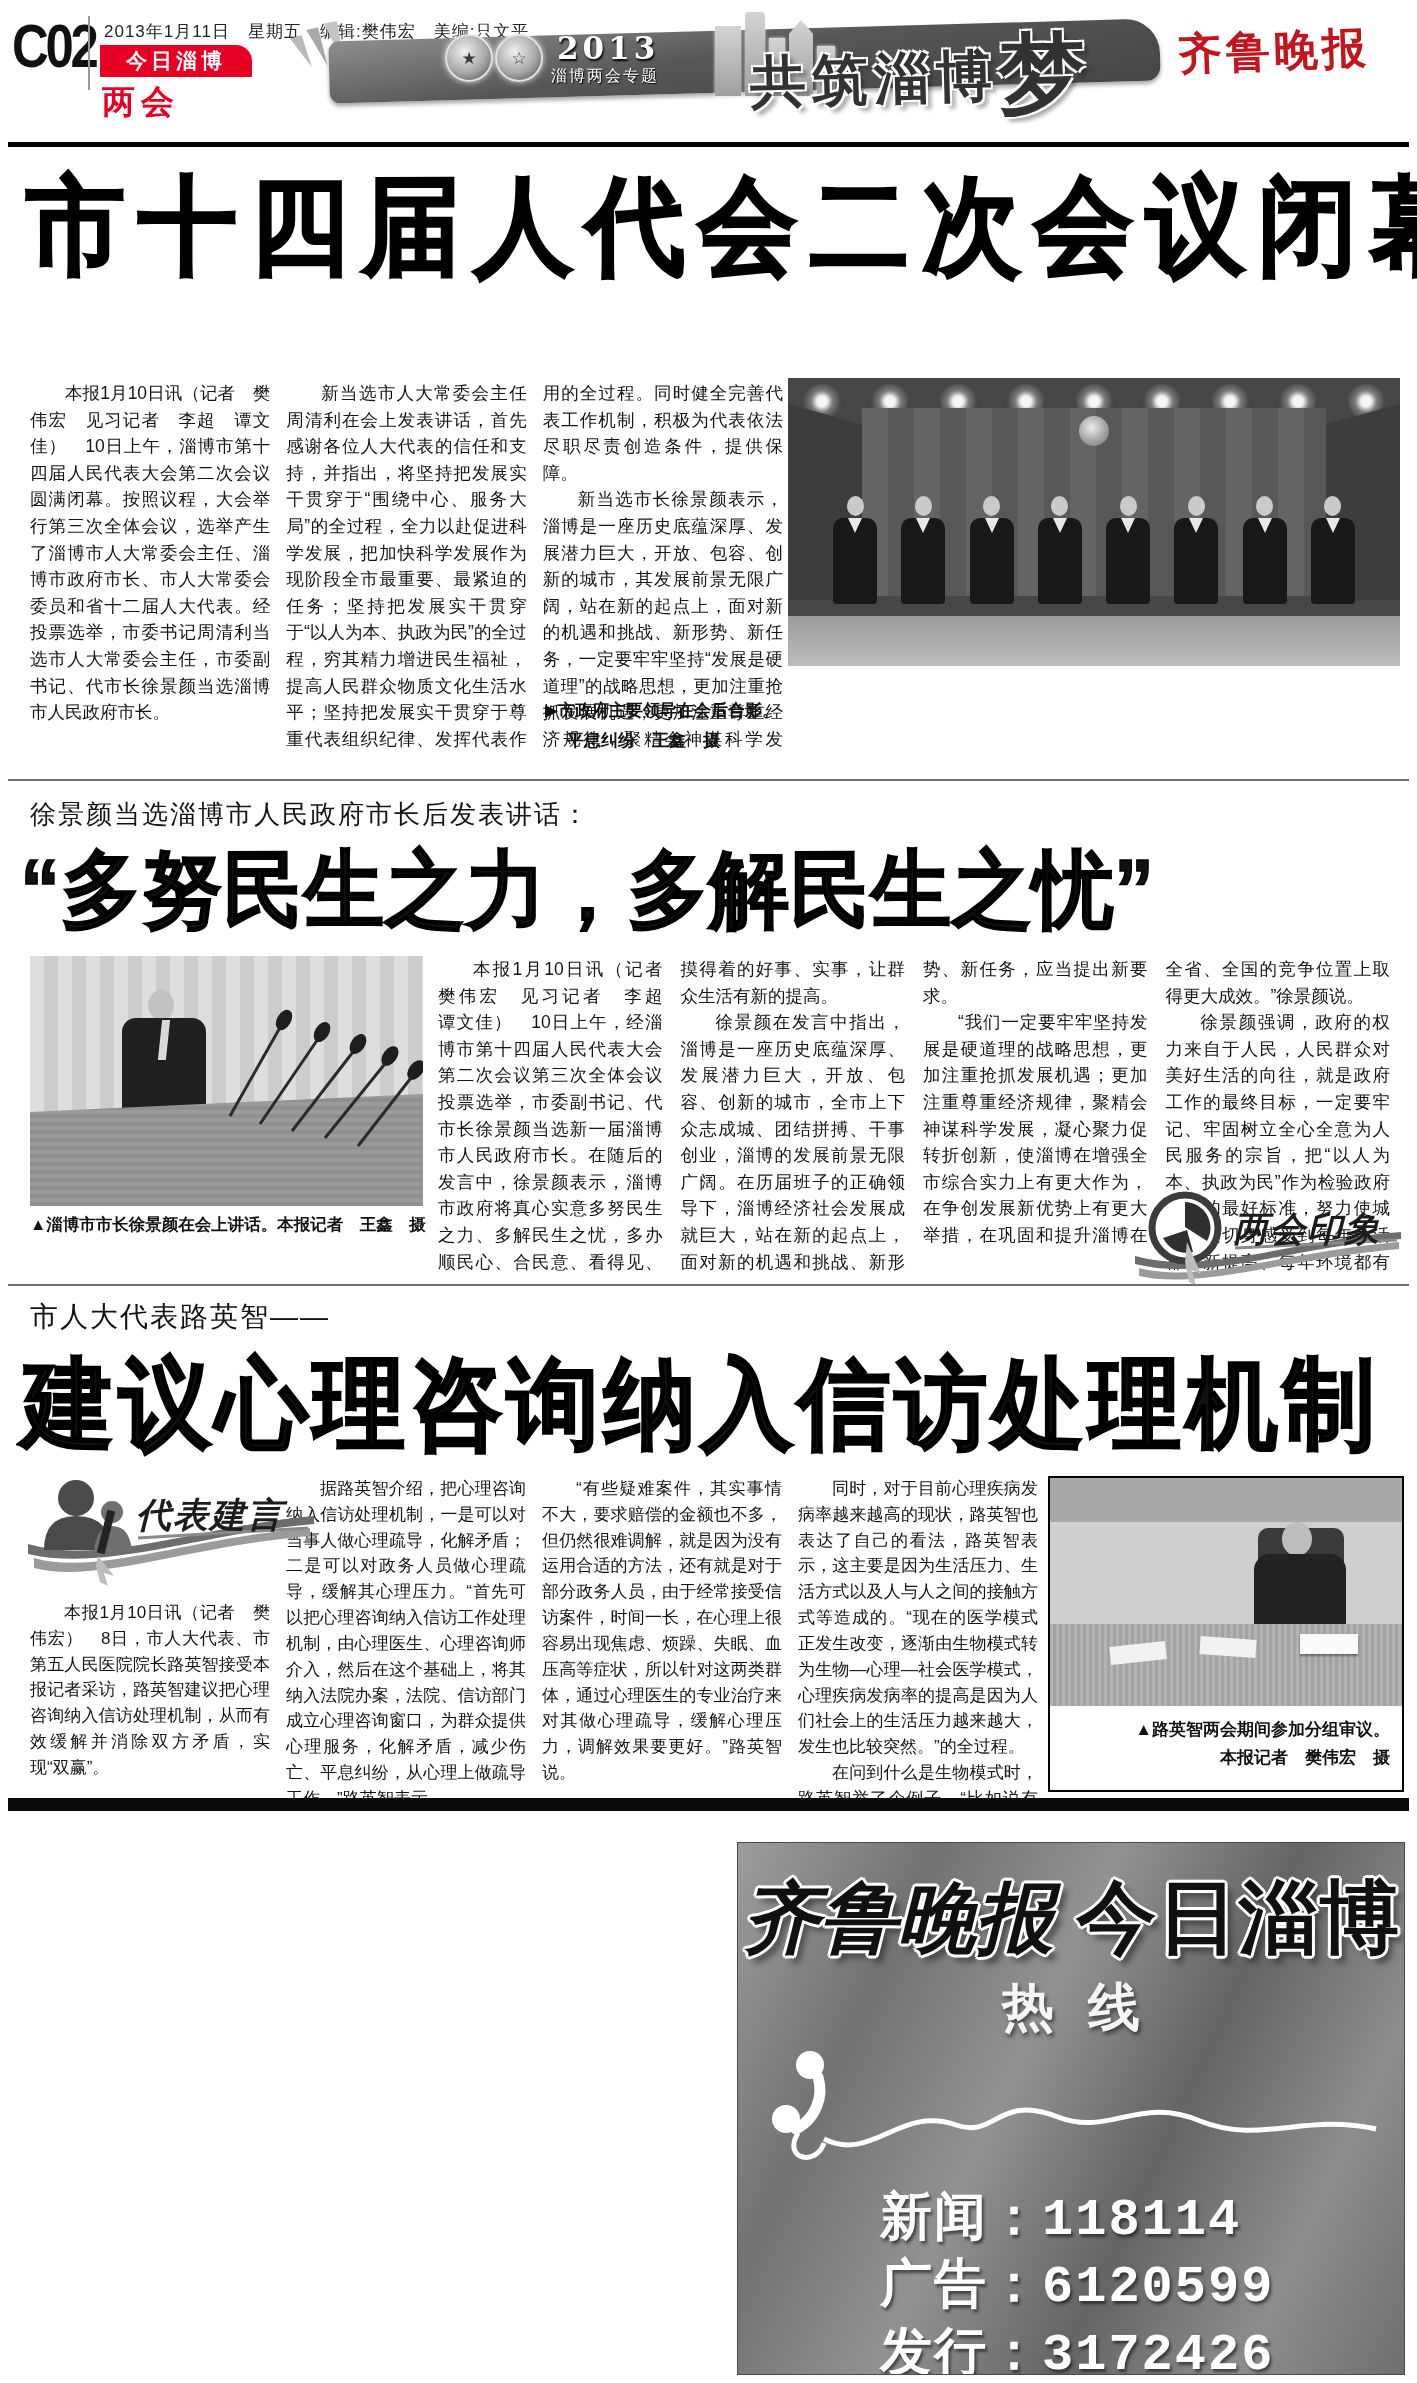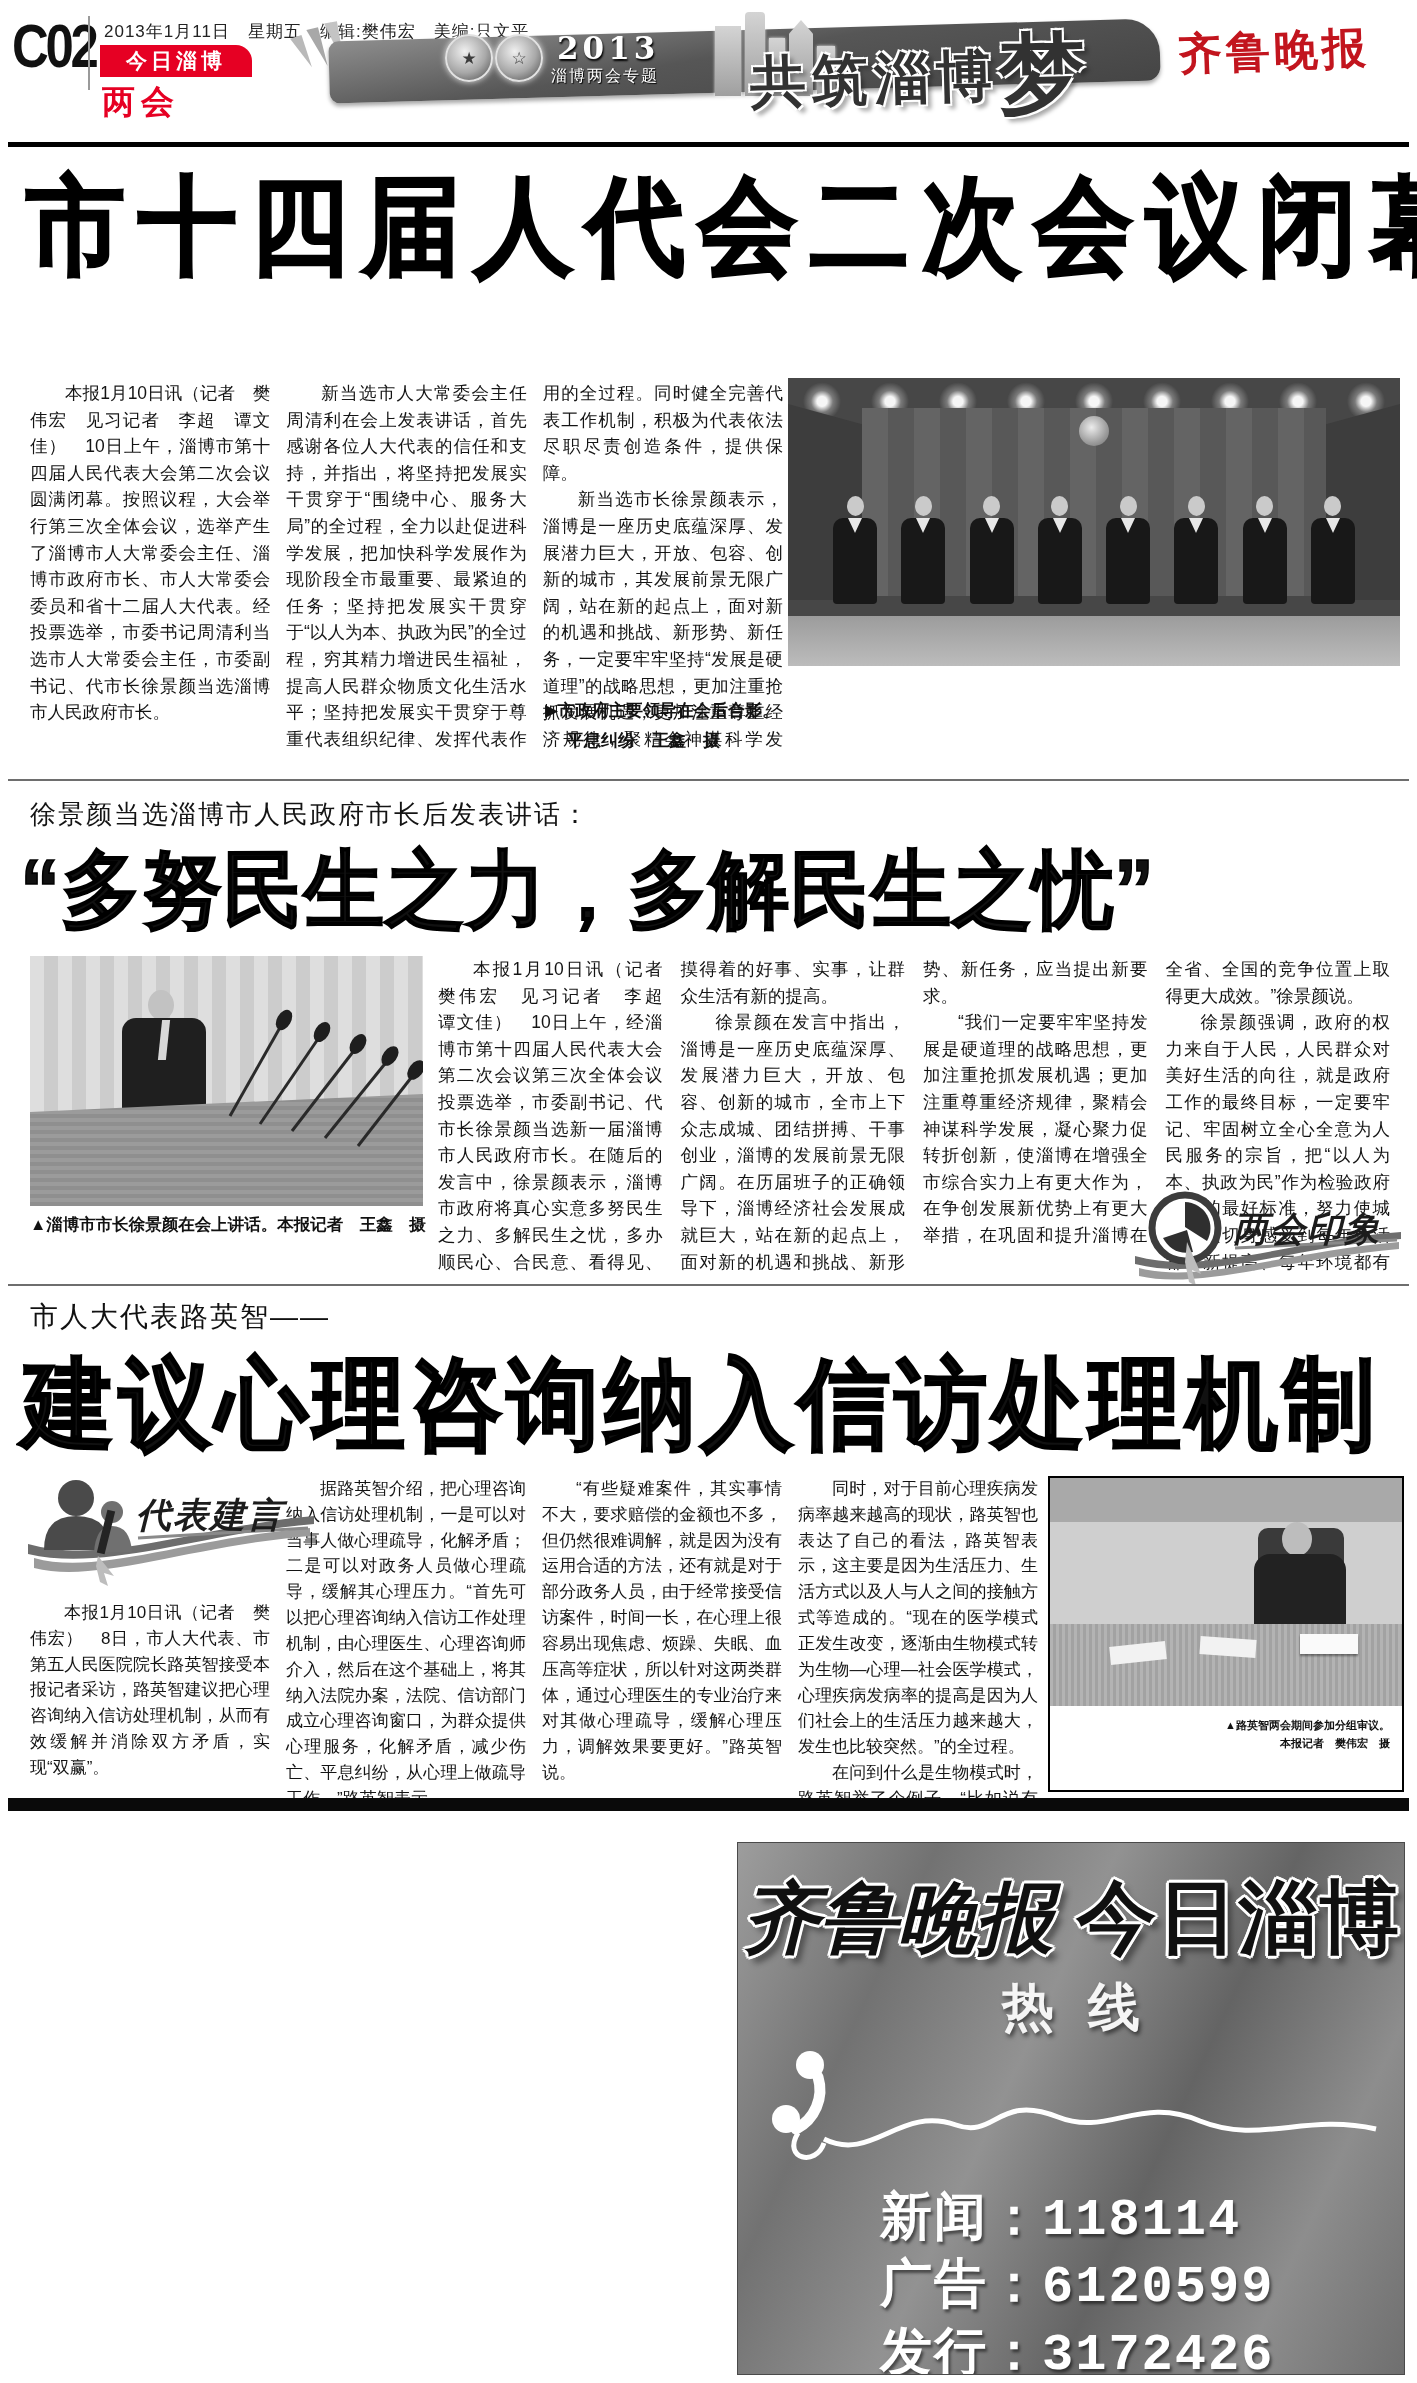--- a/index.html
+++ b/index.html
@@ -122,21 +122,21 @@
   .p3-chair{position:absolute;left:208px;top:50px;width:86px;height:90px;background:#3a3a3a;border-radius:10px;}
   .p3-head{position:absolute;left:232px;top:44px;width:30px;height:34px;border-radius:50%;background:#bdbdbd;}
   .p3-suit{position:absolute;left:204px;top:76px;width:92px;height:78px;background:#222;border-radius:16px 16px 0 0;}
   .p3-desk{position:absolute;bottom:0;left:0;right:0;height:82px;
            background:repeating-linear-gradient(90deg,#b3b3b3 0 3px,#a2a2a2 3px 6px);}
   .p3-paper{position:absolute;width:56px;height:18px;background:#f2f2f2;}
   .p3-paper.pa{left:60px;bottom:44px;transform:rotate(-6deg);}
   .p3-paper.pb{left:150px;bottom:50px;transform:rotate(4deg);}
   .p3-nameplate{position:absolute;left:250px;bottom:52px;width:58px;height:20px;background:#fafafa;
                 box-shadow:0 2px 2px rgba(0,0,0,.4);}
-  .p3-caption{padding:10px 12px 0 0;text-align:right;font-size:11px;line-height:1.65;}
+  .p3-caption{padding:10px 12px 0 0;text-align:right;font-size:17px;line-height:1.65;}
 
   .black-rule2{left:8px;top:1798px;width:1401px;height:13px;background:#0a0a0a;}
 
   
   .ad{left:737px;top:1842px;width:666px;height:531px;border:1px solid #4a4a4a;overflow:hidden;
       background:linear-gradient(115deg,#9d9d9d 0%,#727272 22%,#929292 42%,#646464 62%,#8d8d8d 82%,#6f6f6f 100%);}
   .ad-brand{position:absolute;top:22px;left:0;right:0;text-align:center;white-space:nowrap;color:#101010;
             text-shadow:-3px 0 #fff,3px 0 #fff,0 -3px #fff,0 3px #fff,-2px -2px #fff,2px 2px #fff,2px -2px #fff,-2px 2px #fff,6px 7px 6px rgba(0,0,0,.45);}
   .ad-brand .b1{font-size:78px;font-weight:bold;font-family:"DejaVu Serif","Liberation Serif",serif;font-style:italic;letter-spacing:0px;}
   .ad-brand .b2{font-size:80px;font-weight:900;letter-spacing:1px;}

